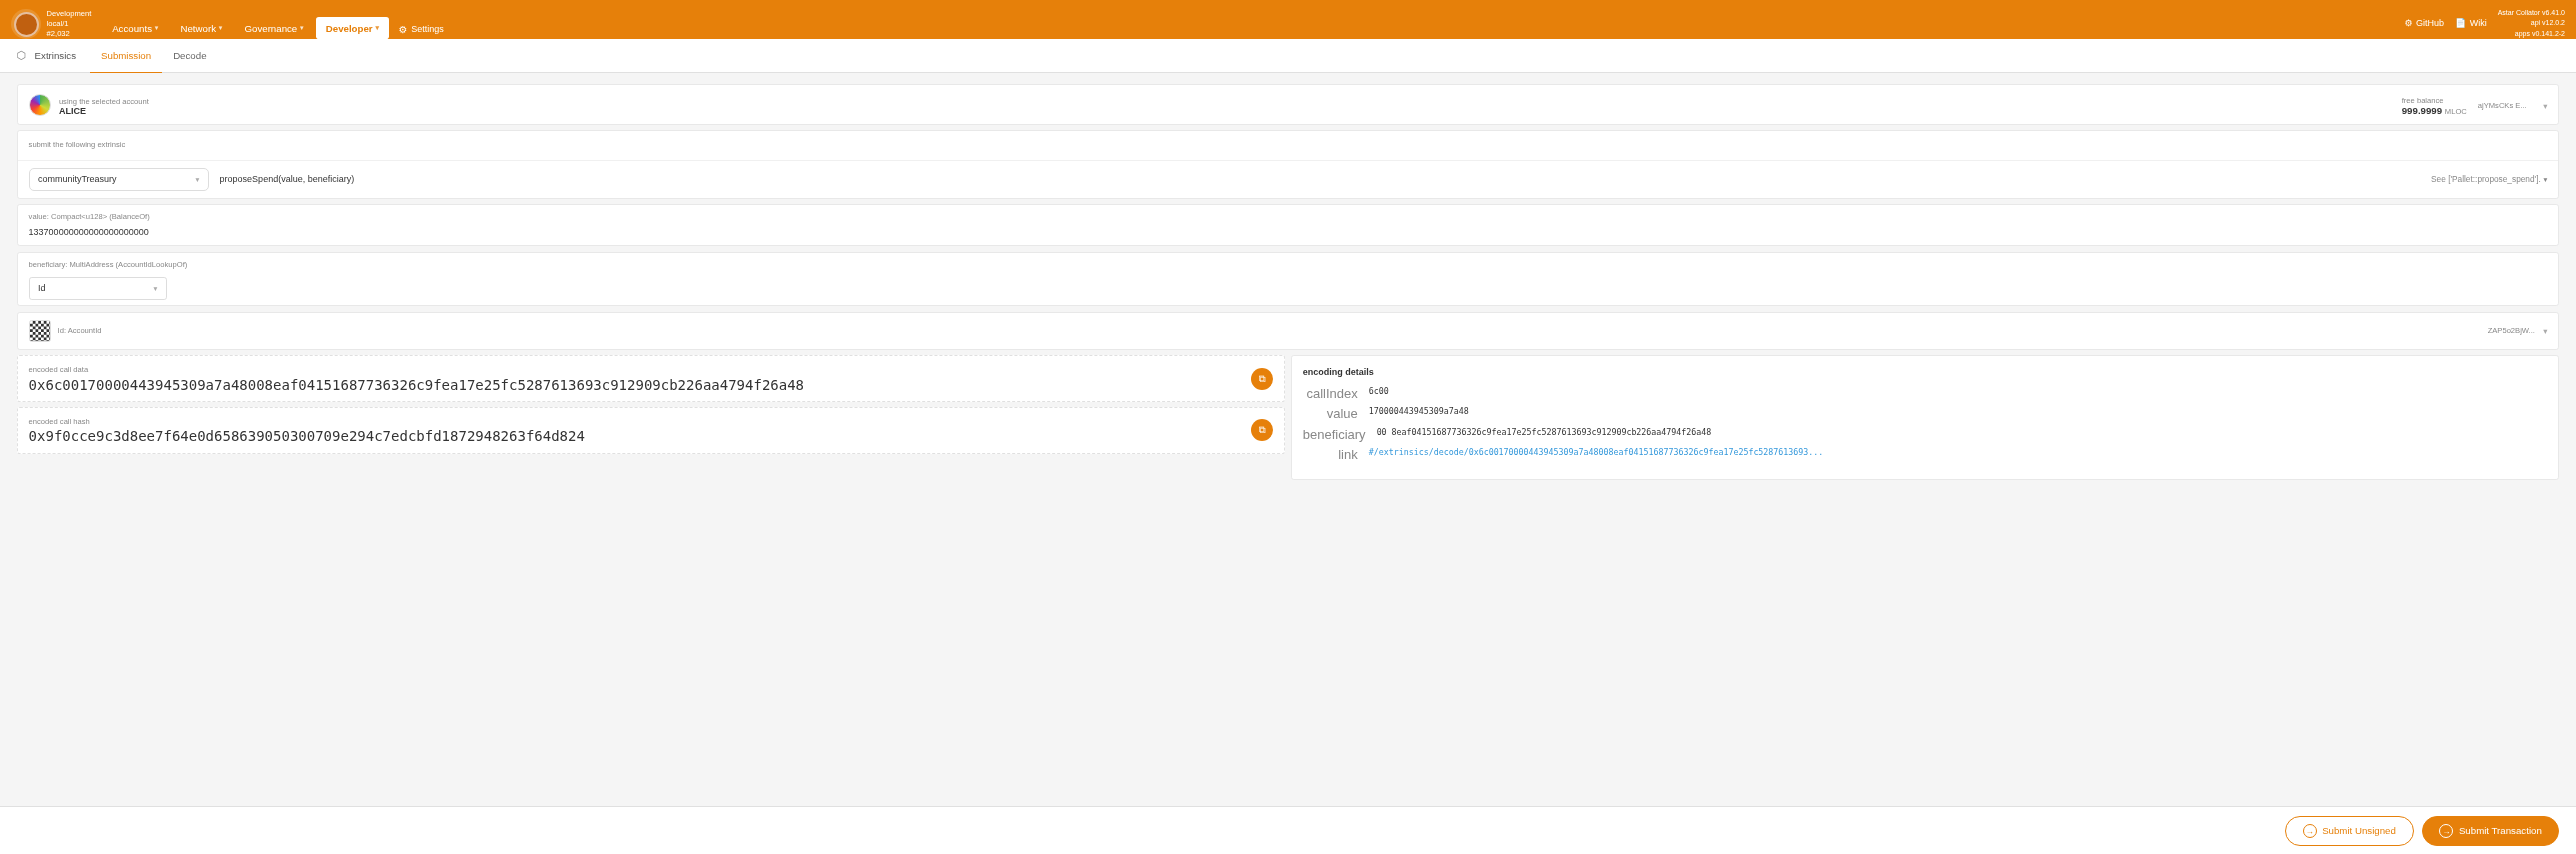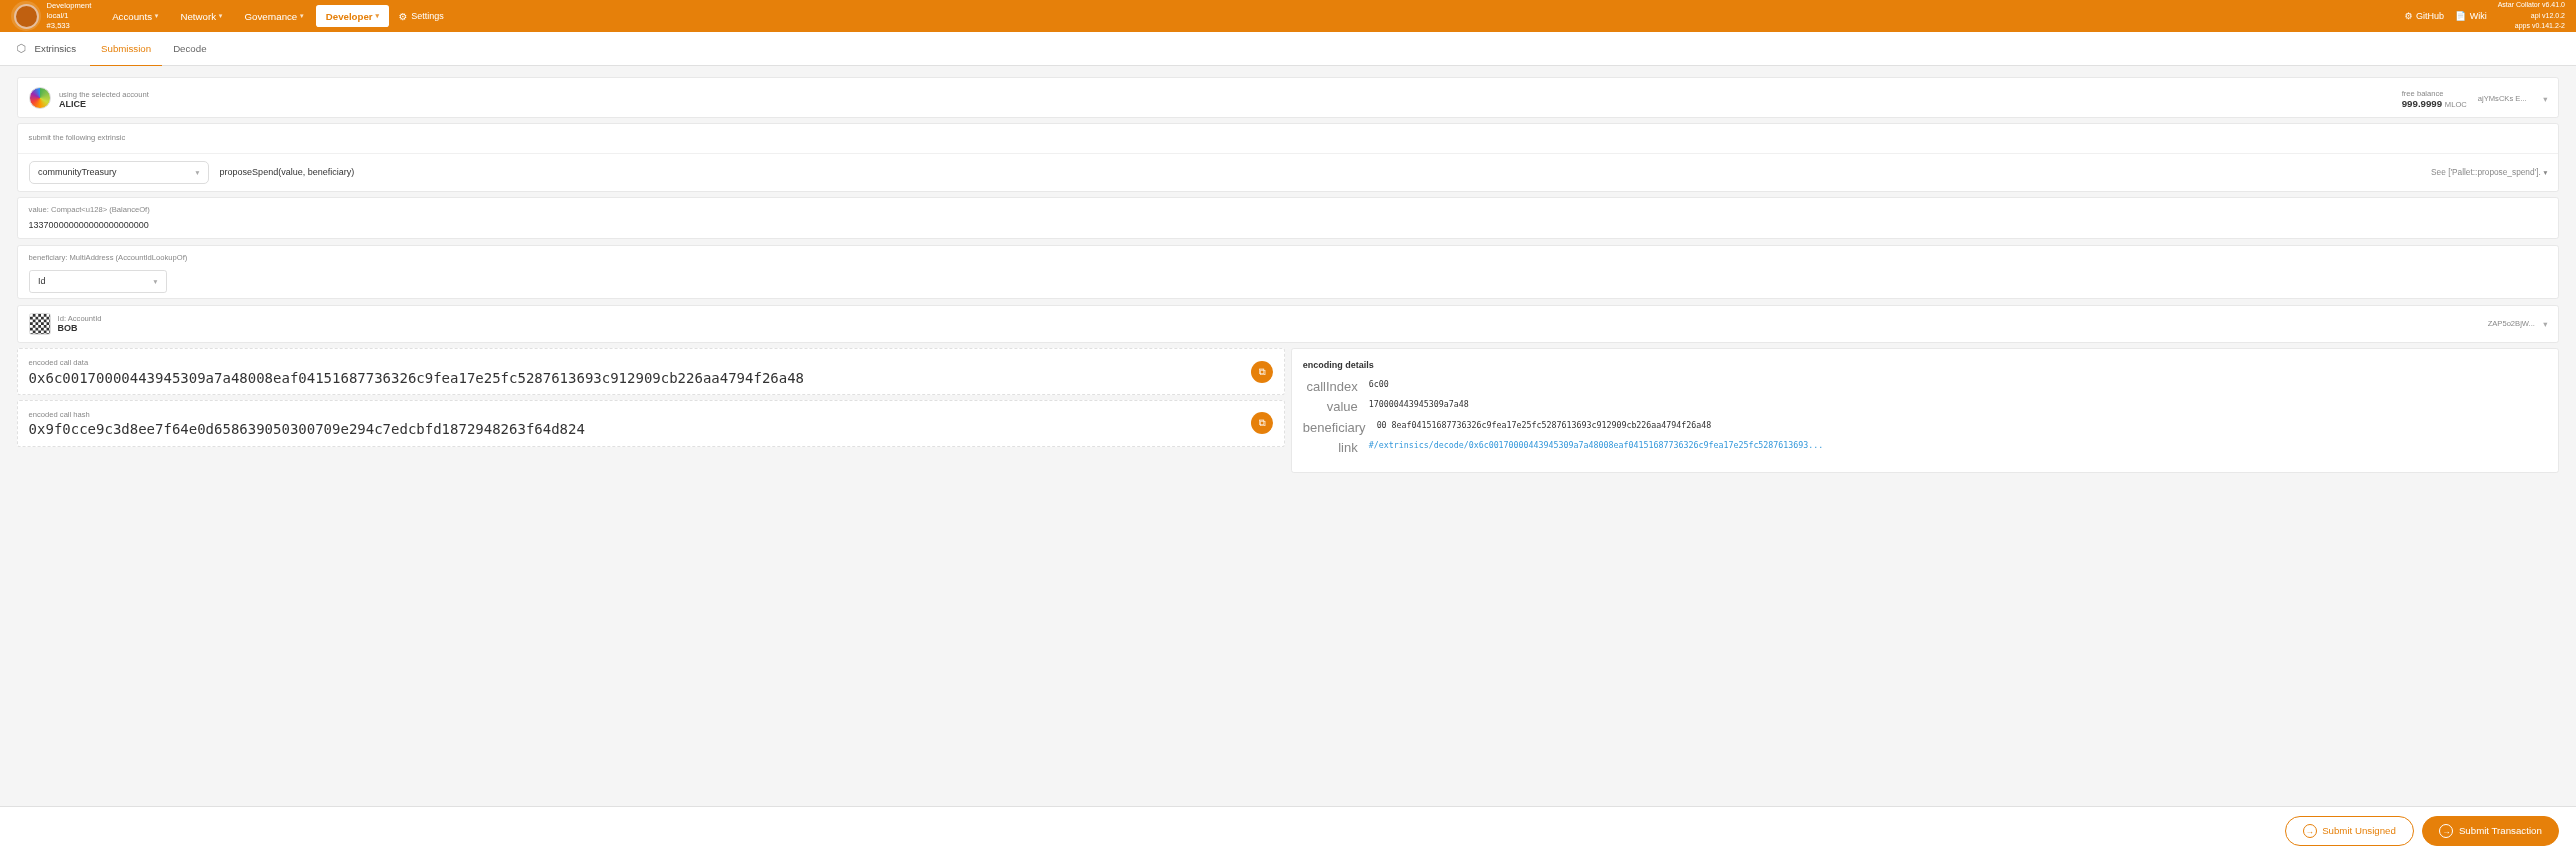--- a/index.html
+++ b/index.html
@@ -2,22 +2,22 @@
 <html style="font-size:11px"><head>
   <meta charset="utf-8">
   <style>
     * { box-sizing: border-box; margin: 0; padding: 0; }
     body { font-family: -apple-system, BlinkMacSystemFont, 'Segoe UI', sans-serif; font-size: 9px; background: #f5f5f5; color: #333; }
 
     
     .topnav {
       background: #e6800a;
       display: flex;
-      align-items: center;
-      height: 32px;
+      align-items: flex-end;
+      height: 39px;
       padding: 0 11px;
       gap: 2.8px;
     }
     .topnav-logo {
       width: 30px; height: 30px;
       background: rgba(255,255,255,0.15);
       border-radius: 50%;
       display: flex; align-items: center; justify-content: center;
       margin-right: 2.8px;
       flex-shrink: 0;
@@ -302,21 +302,21 @@
 </head>
 <body>
 
 <nav class="topnav">
   <div class="topnav-logo">
     <div class="topnav-logo-inner"></div>
   </div>
   <div class="dev-info">
     <div>Development</div>
     <div>local/1</div>
-    <div>#3,533</div>
+    <div>#2,032</div>
   </div>
 
   <div class="nav-item">
     <span>Accounts</span>
     <span class="nav-arrow">▾</span>
   </div>
   <div class="nav-item">
     <span>Network</span>
     <span class="nav-arrow">▾</span>
   </div>
@@ -418,21 +418,20 @@
         <span>Id</span>
         <span style="color:#aaa;font-size:7.6px;">▾</span>
       </div>
     </div>
   </div>
 
   <div class="beneficiary-row">
     <div class="beneficiary-avatar"></div>
     <div class="beneficiary-info">
       <div class="beneficiary-label">Id: AccountId</div>
-      <div class="beneficiary-name">BOB</div>
     </div>
     <div class="beneficiary-addr">
       <span>ZAP5o2BjW...</span>
       <span class="dropdown-arrow">▾</span>
     </div>
   </div>
 
   <div class="encoded-grid">
     <div class="encoded-left">
 

